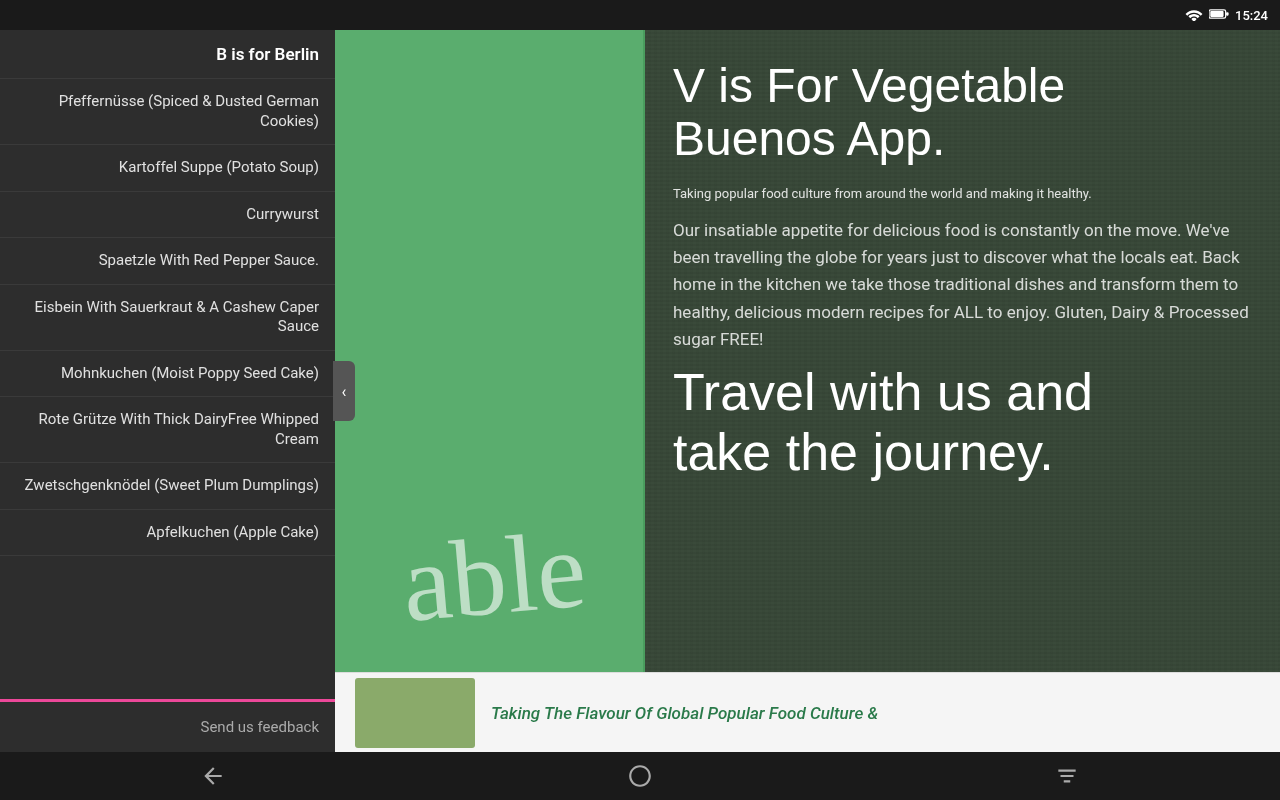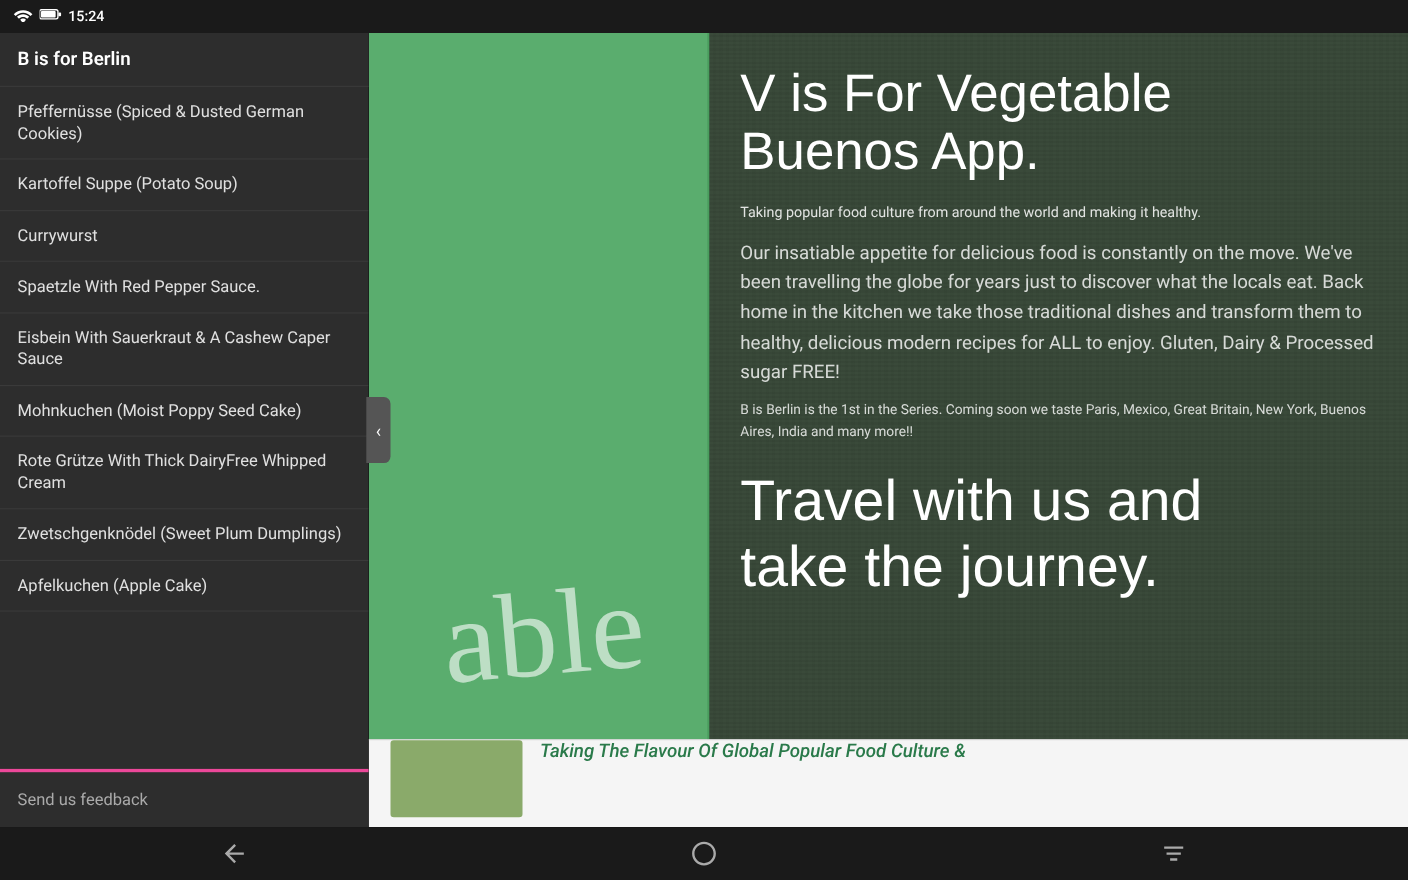--- a/index.html
+++ b/index.html
@@ -14,21 +14,21 @@
     }
 
     
     .status-bar {
       position: absolute;
       top: 0; left: 0; right: 0;
       height: 30px;
       background: #1a1a1a;
       display: flex;
       align-items: center;
-      justify-content: flex-start;
+      justify-content: flex-end;
       padding: 0 12px;
       z-index: 100;
     }
     .status-icons {
       display: flex;
       align-items: center;
       gap: 6px;
     }
     .status-time {
       color: #fff;
@@ -51,20 +51,21 @@
 
     
     .sidebar {
       width: 335px;
       background: #2d2d2d;
       display: flex;
       flex-direction: column;
       flex-shrink: 0;
       position: relative;
       z-index: 10;
+      text-align: right;
     }
 
     .sidebar-title {
       padding: 14px 16px;
       color: #fff;
       font-size: 17px;
       font-weight: 600;
       background: #2d2d2d;
       border-bottom: 1px solid #3a3a3a;
     }
@@ -211,20 +212,21 @@
       font-weight: 200;
       line-height: 1.15;
       font-family: Arial, sans-serif;
     }
 
     
     .bottom-strip {
       height: 80px;
       background: #f5f5f5;
       display: flex;
+      align-items: center;
       padding: 0 20px;
       border-top: 1px solid #ddd;
       flex-shrink: 0;
     }
 
     .bottom-strip-thumb {
       width: 120px;
       height: 70px;
       background: #8aaa6a;
       border-radius: 3px;
@@ -314,21 +316,20 @@
         <div class="cursive-text">able</div>
       </div>
 
       <div class="dark-panel">
         <div class="main-headline">
           <span>V is For Vegetable</span><br>
           <span>Buenos App.</span>
         </div>
         <p class="tagline">Taking popular food culture from around the world and making it healthy.</p>
         <p class="description-1">Our insatiable appetite for delicious food is constantly on the move. We've been travelling the globe for years just to discover what the locals eat.  Back home in the kitchen we take those traditional dishes and transform them to healthy, delicious modern recipes for ALL to enjoy. Gluten, Dairy &amp; Processed sugar FREE!</p>
-        <p class="description-2">B is Berlin is the 1st in the Series.  Coming soon we taste Paris, Mexico, Great Britain, New York, Buenos Aires, India and many more!!</p>
         <div class="secondary-headline">
           <span>Travel with us and</span><br>
           <span>take the journey.</span>
         </div>
       </div>
     </div>
 
     <div class="bottom-strip">
       <div class="bottom-strip-thumb"></div>
       <div class="bottom-strip-title">Taking The Flavour Of Global Popular Food Culture &amp;</div>

